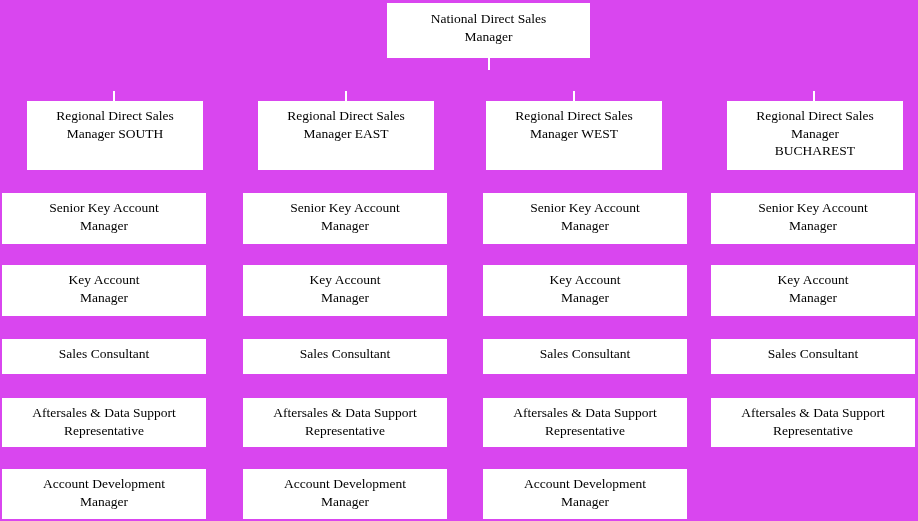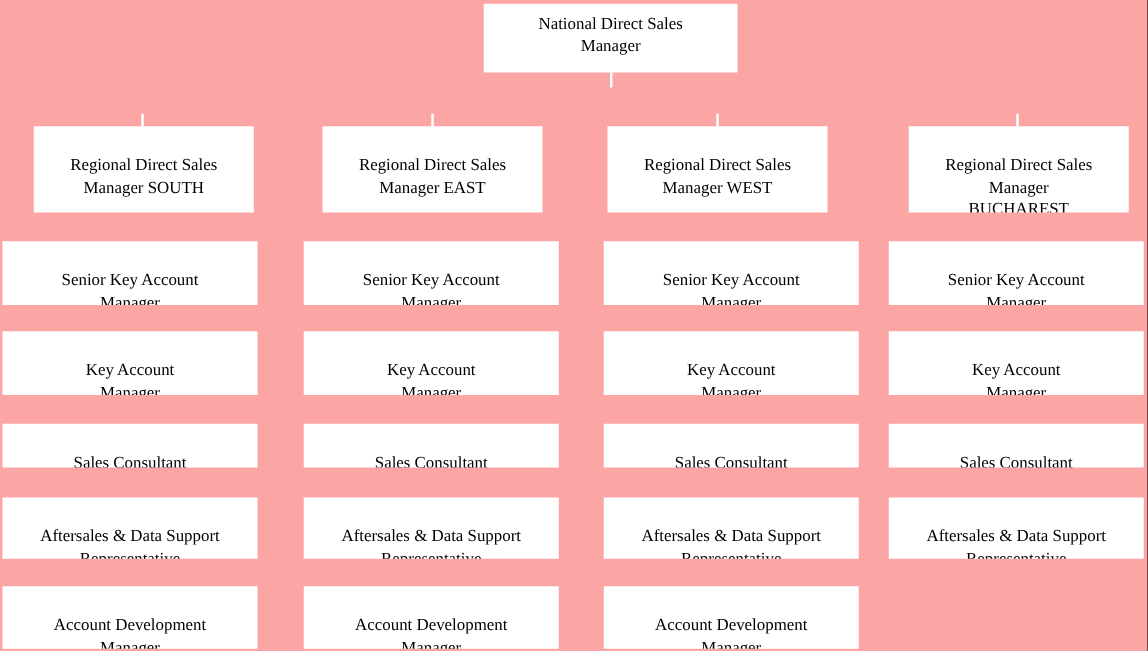--- a/index.html
+++ b/index.html
@@ -4,33 +4,33 @@
 <style>
   html, body {
     margin: 0;
     padding: 0;
     background: #000000;
   }
   #chart-root {
     position: relative;
     width: 918px;
     height: 521px;
-    background: #fca5a5;
+    background: #d946ef;
     overflow: hidden;
     font-family: "Liberation Serif", "DejaVu Serif", serif;
   }
   .node {
     position: absolute;
     background: #ffffff;
     color: #000000;
     box-sizing: border-box;
     text-align: center;
     line-height: 1.30;
     font-size: 13.5px;
-    padding-top: 22px;
+    padding-top: 6px;
     white-space: pre-line;
     overflow: hidden;
   }
   .node.root-node {
     padding-top: 7px;
   }
   .connector {
     position: absolute;
     background: #ffffff;
   }

